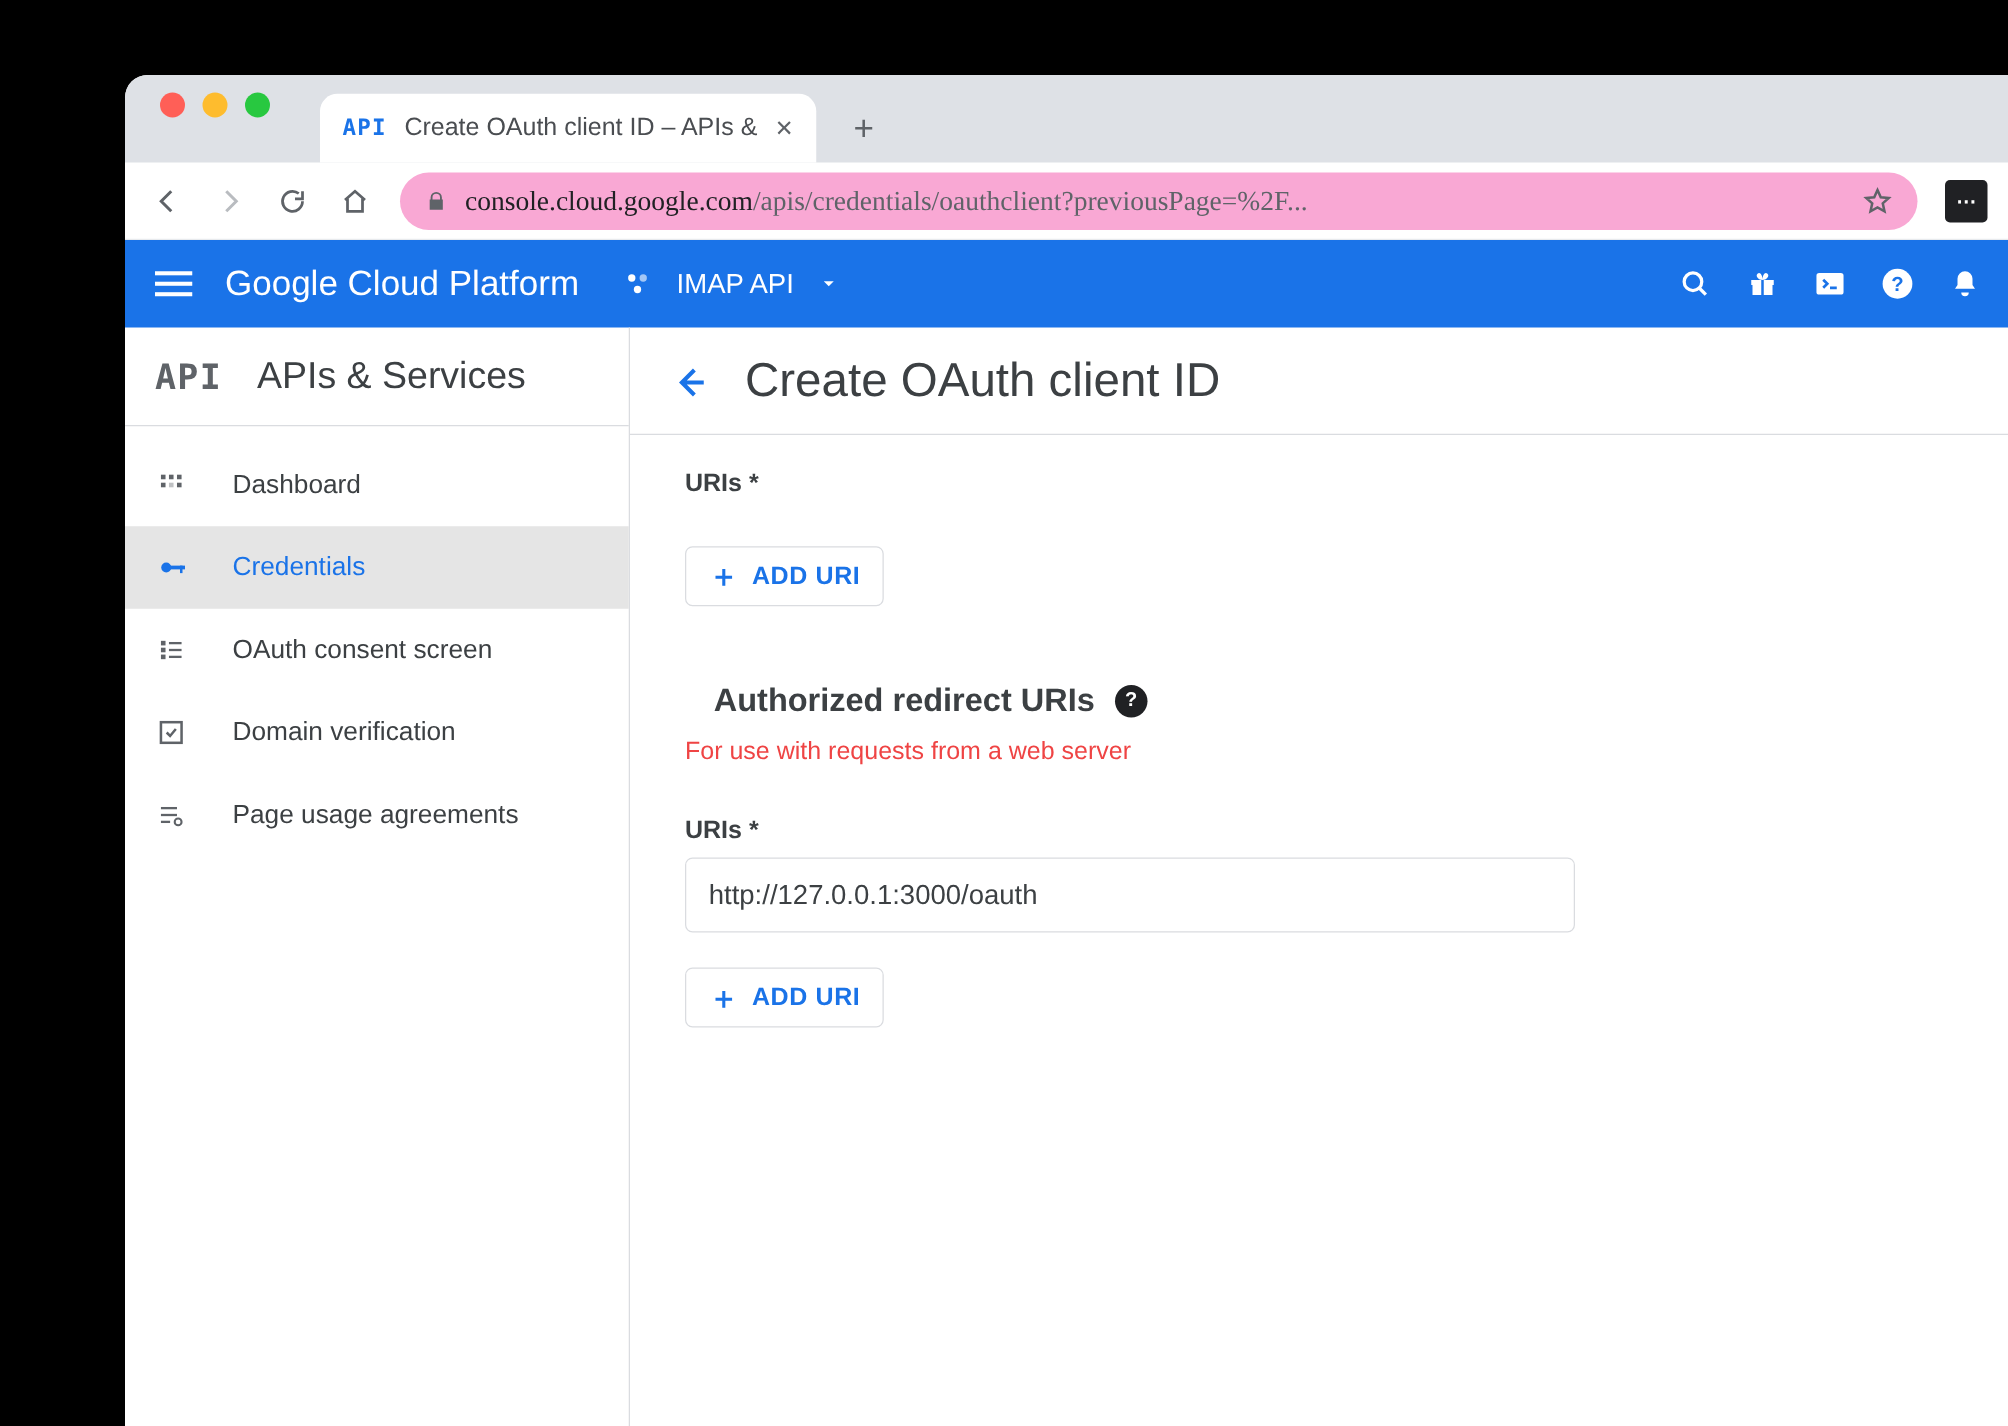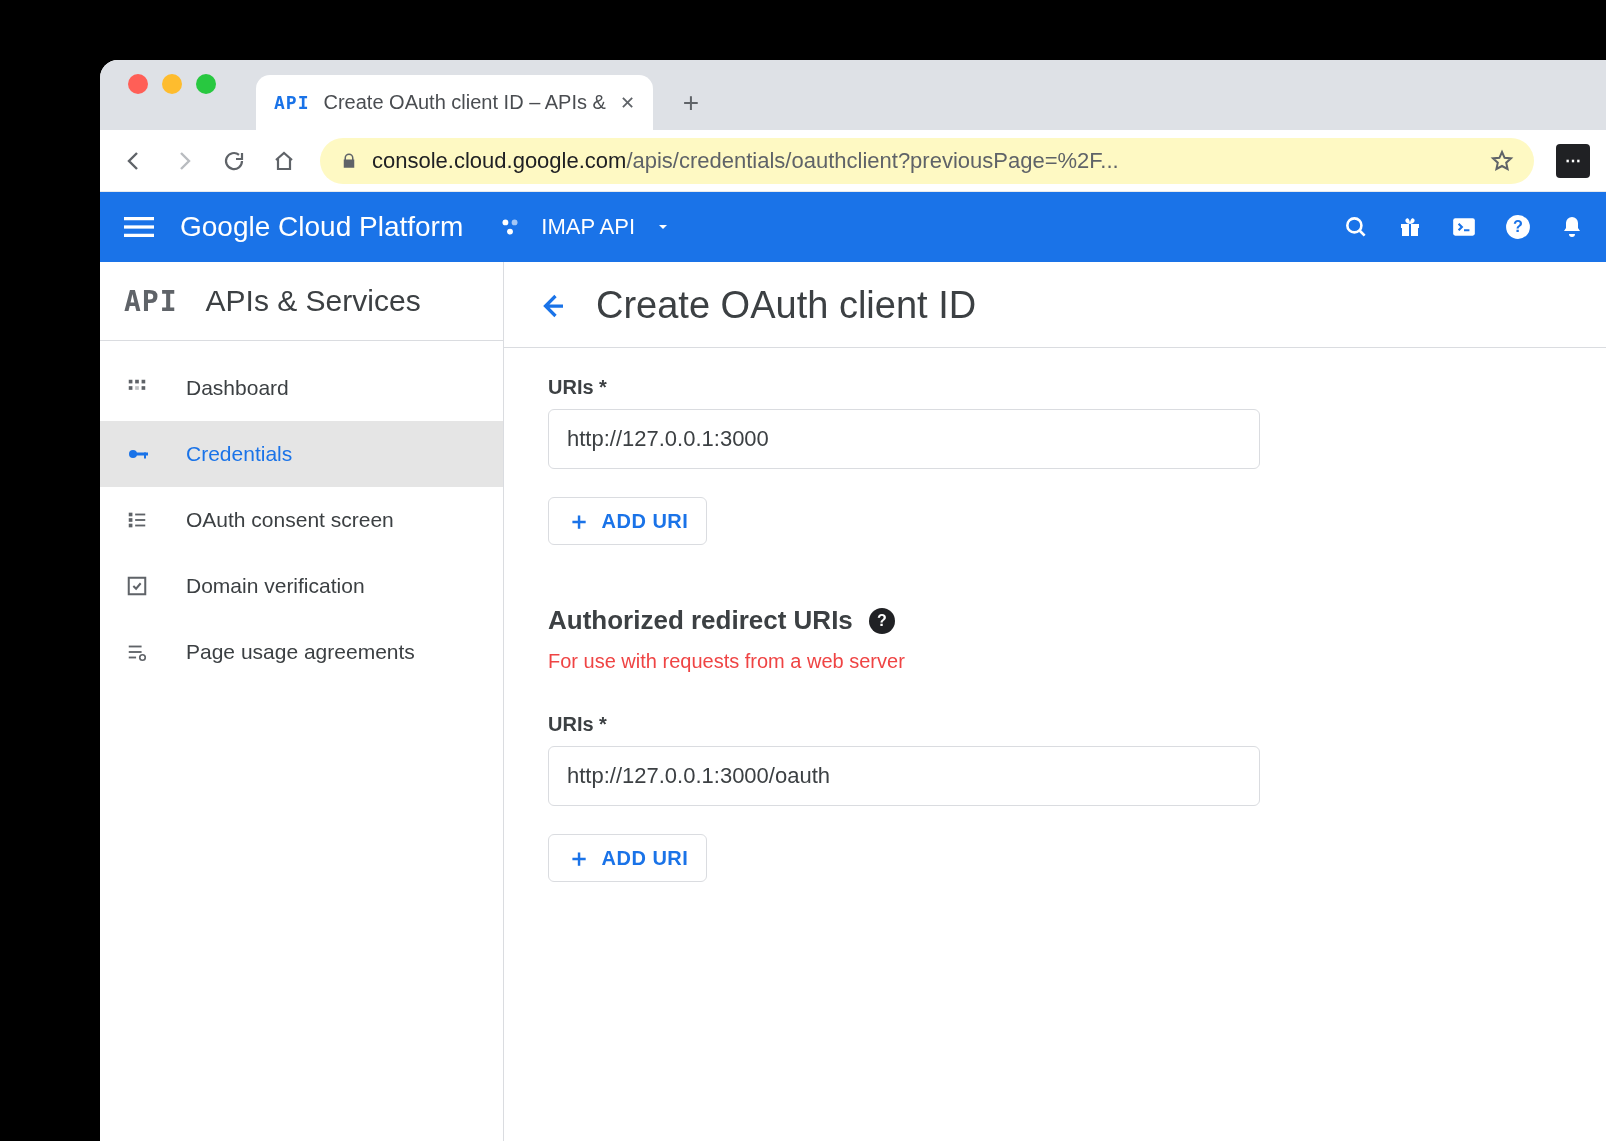--- a/index.html
+++ b/index.html
@@ -54,25 +54,26 @@
     padding:0 20px;
     border-bottom:1px solid #e8eaed;
   }
   .tool-ic { width:28px;height:28px; display:flex;align-items:center;justify-content:center; color:#5f6368; cursor:pointer;}
   .tool-ic.disabled{ color:#b9bcc0; cursor:default;}
   .tool-ic svg{width:24px;height:24px;}
 
   .omnibox {
     flex:1;
     height:46px;
-    background:#fef9c3;
+    background:#f9a8d4;
     border-radius:23px;
     display:flex; align-items:center;
     padding:0 20px;
     gap:14px;
+    font-family:Liberation Serif, serif;
   }
   .omnibox .lock{ color:#5f6368; }
   .omnibox .url{ font-size:22px; color:#202124; white-space:nowrap; overflow:hidden;}
   .omnibox .url .path{ color:#5f6368;}
   .omnibox .star{ margin-left:auto; color:#5f6368;}
 
   .extbox{ width:34px; height:34px; background:#202124; border-radius:4px; display:flex;align-items:center;justify-content:center;}
   .extbox span{ color:#fff; font-weight:700;}
 
   
@@ -140,20 +141,21 @@
     color:#1a73e8; font-size:20px; font-weight:600;
     letter-spacing:.5px; cursor:pointer; margin-top:28px;
     background:#fff;
   }
   .add-btn .plus{ font-size:24px; font-weight:700;}
 
   .subheading{
     display:flex; align-items:center; gap:16px;
     font-size:26px; font-weight:700; color:#3c4043;
     margin-top:40px;
+    margin-left:23px;
   }
   .help-badge{
     width:26px;height:26px;border-radius:50%; background:#202124; color:#fff;
     display:inline-flex;align-items:center;justify-content:center; font-size:16px; font-weight:700;
   }
   .subtext{ color:#ef4444; font-size:20px; margin-top:14px; margin-bottom:40px;}
 
   svg{ display:block; }
 </style>
 </head>
@@ -359,21 +361,20 @@
               <path d="M14 4l-8 8 8 8M6 12h14"></path>
             </svg>
         </span>
         <span class="main-title">Create OAuth client ID</span>
       </div>
 
       <div class="form-area">
 
         <div class="section">
           <div class="label">URIs *</div>
-          <input class="input" value="http://127.0.0.1:3000" style="">
           <button class="add-btn">
             <span class="plus">＋</span>
             <span>ADD URI</span>
           </button>
         </div>
 
         <div class="subheading">
           <span>Authorized redirect URIs</span>
           <span class="help-badge">?</span>
         </div>

